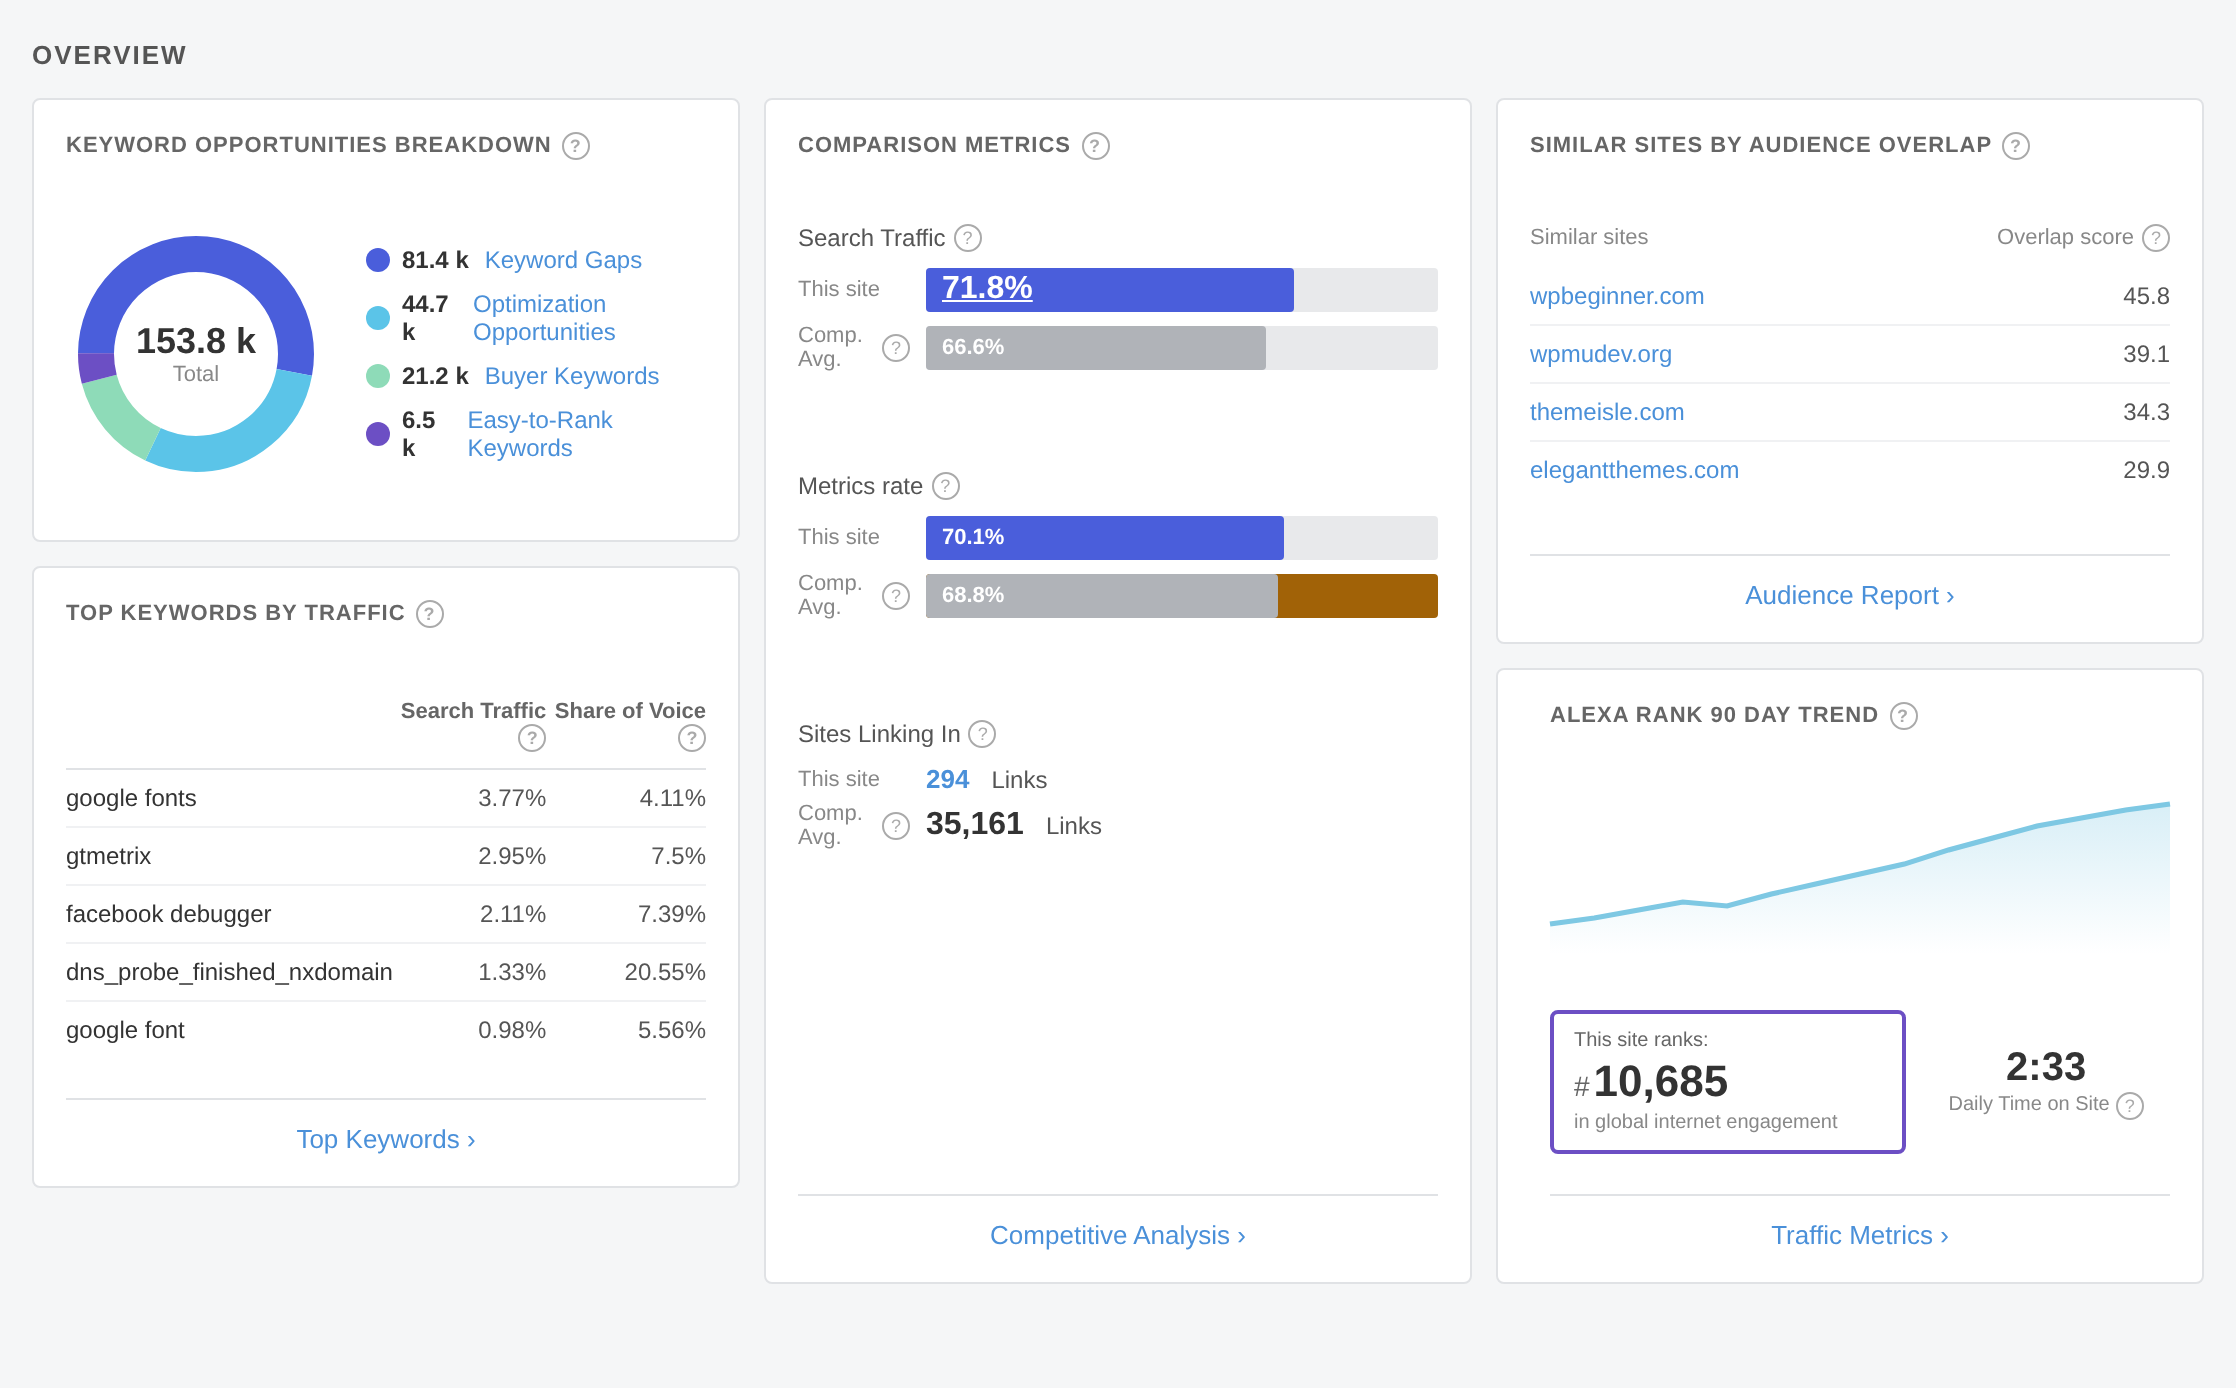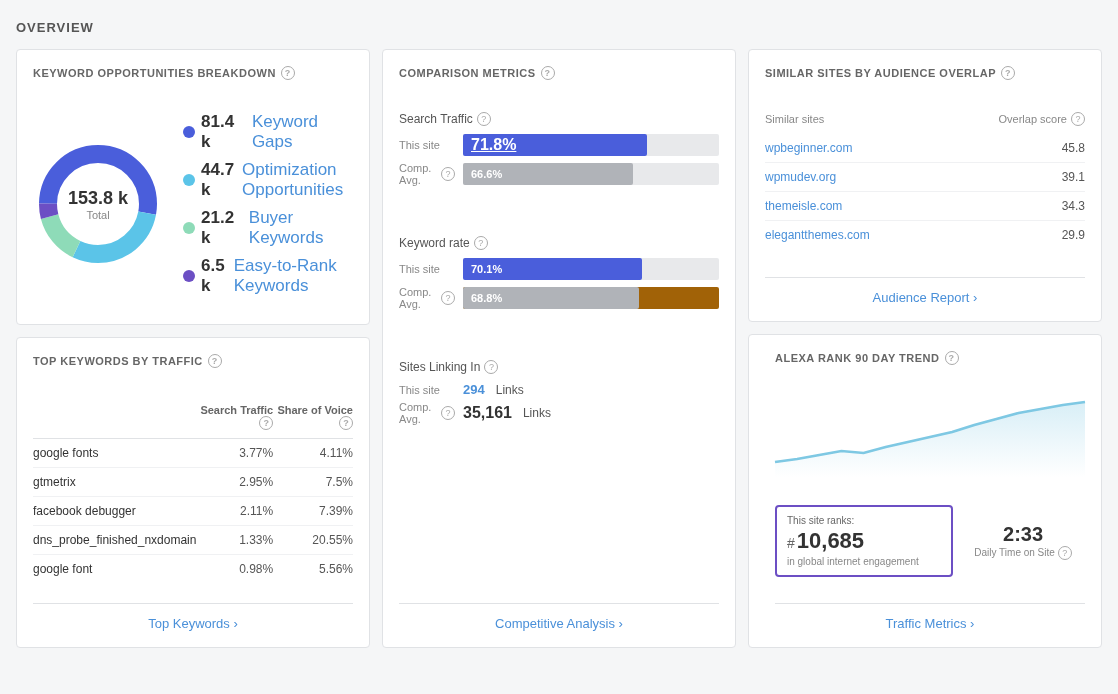--- a/index.html
+++ b/index.html
@@ -14,21 +14,21 @@
     .card-footer a, .link { color: #4a90d9; text-decoration: none; font-size: 13px; cursor: pointer; }
 
     
     .donut-section { display: flex; align-items: center; gap: 20px; padding-bottom: 12px; }
     .donut-wrap { position: relative; width: 130px; height: 130px; flex-shrink: 0; }
     .donut-wrap svg { width: 130px; height: 130px; }
     .donut-center { position: absolute; top: 50%; left: 50%; transform: translate(-50%, -50%); text-align: center; }
     .donut-value { font-size: 18px; font-weight: 700; color: #333; }
     .donut-label { font-size: 11px; color: #888; }
     .legend { display: flex; flex-direction: column; gap: 8px; }
-    .legend-item { display: flex; align-items: center; gap: 6px; font-size: 17px; }
+    .legend-item { display: flex; align-items: center; gap: 6px; font-size: 12px; }
     .legend-dot { width: 12px; height: 12px; border-radius: 50%; flex-shrink: 0; }
     .legend-num { color: #333; font-weight: 600; margin-right: 2px; }
     .legend-link { color: #4a90d9; text-decoration: none; cursor: pointer; }
 
     
     .keywords-table { width: 100%; border-collapse: collapse; }
     .keywords-table th { text-align: left; font-size: 11px; font-weight: 600; color: #666; padding: 4px 0 8px 0; border-bottom: 1px solid #e0e2e5; }
     .keywords-table td { padding: 7px 0; border-bottom: 1px solid #f0f1f3; font-size: 12px; color: #333; }
     .keywords-table tr:last-child td { border-bottom: none; }
     .keywords-table td:nth-child(2), .keywords-table td:nth-child(3) { text-align: right; color: #555; }
@@ -207,21 +207,21 @@
           <div style="flex:1;background:#e8e9eb;border-radius:2px;height:22px;">
             <div style="width:66.6%;background:#b0b3b8;height:100%;border-radius:2px;display:flex;align-items:center;padding-left:8px;">
               <span style="font-size:11px;font-weight:600;color:#fff;">66.6%</span>
             </div>
           </div>
         </div>
       </div>
 
       <div class="metric-section" style="margin-top:8px;">
         <div class="metric-label">
-          <span>Keyword rate</span>
+          <span>Metrics rate</span>
           <span class="help-icon">?</span>
         </div>
         <div class="bar-row">
           <div class="bar-row-label">This site</div>
           <div style="flex:1;background:#e8e9eb;border-radius:2px;height:22px;">
             <div style="width:70.1%;background:#4a5edb;height:100%;border-radius:2px;display:flex;align-items:center;padding-left:8px;">
               <span style="font-size:11px;font-weight:600;color:#fff;">70.1%</span>
             </div>
           </div>
         </div>

